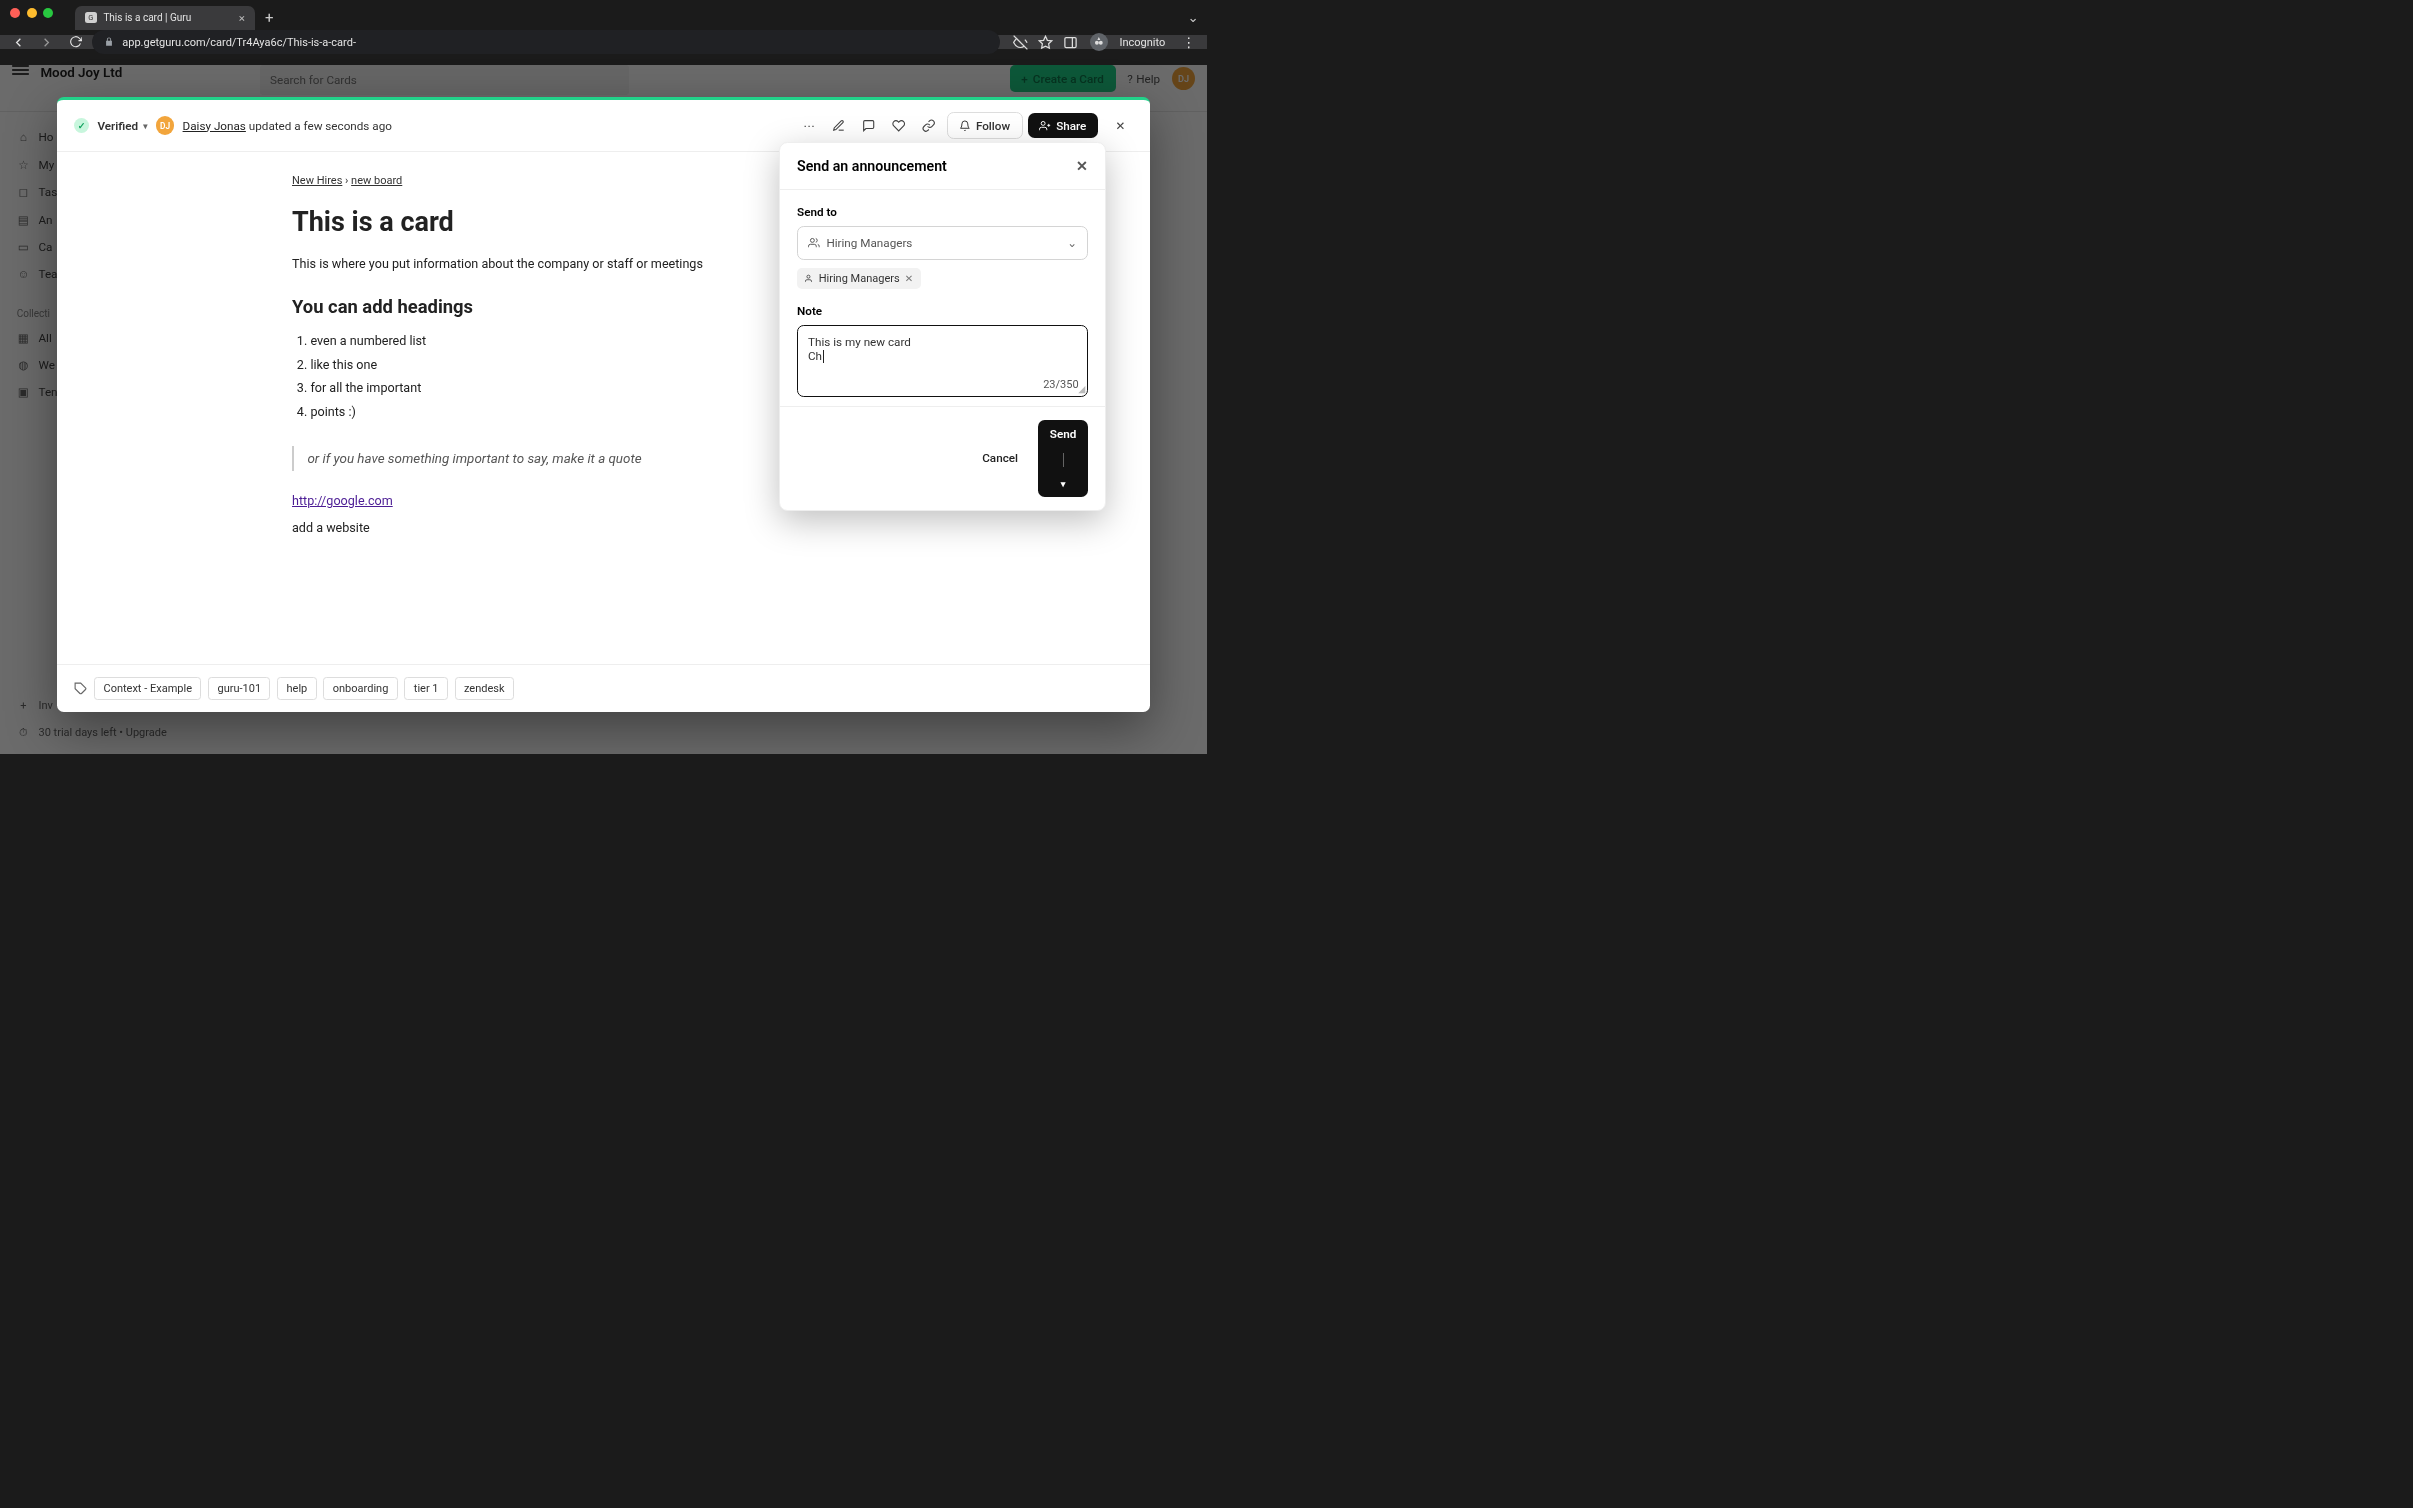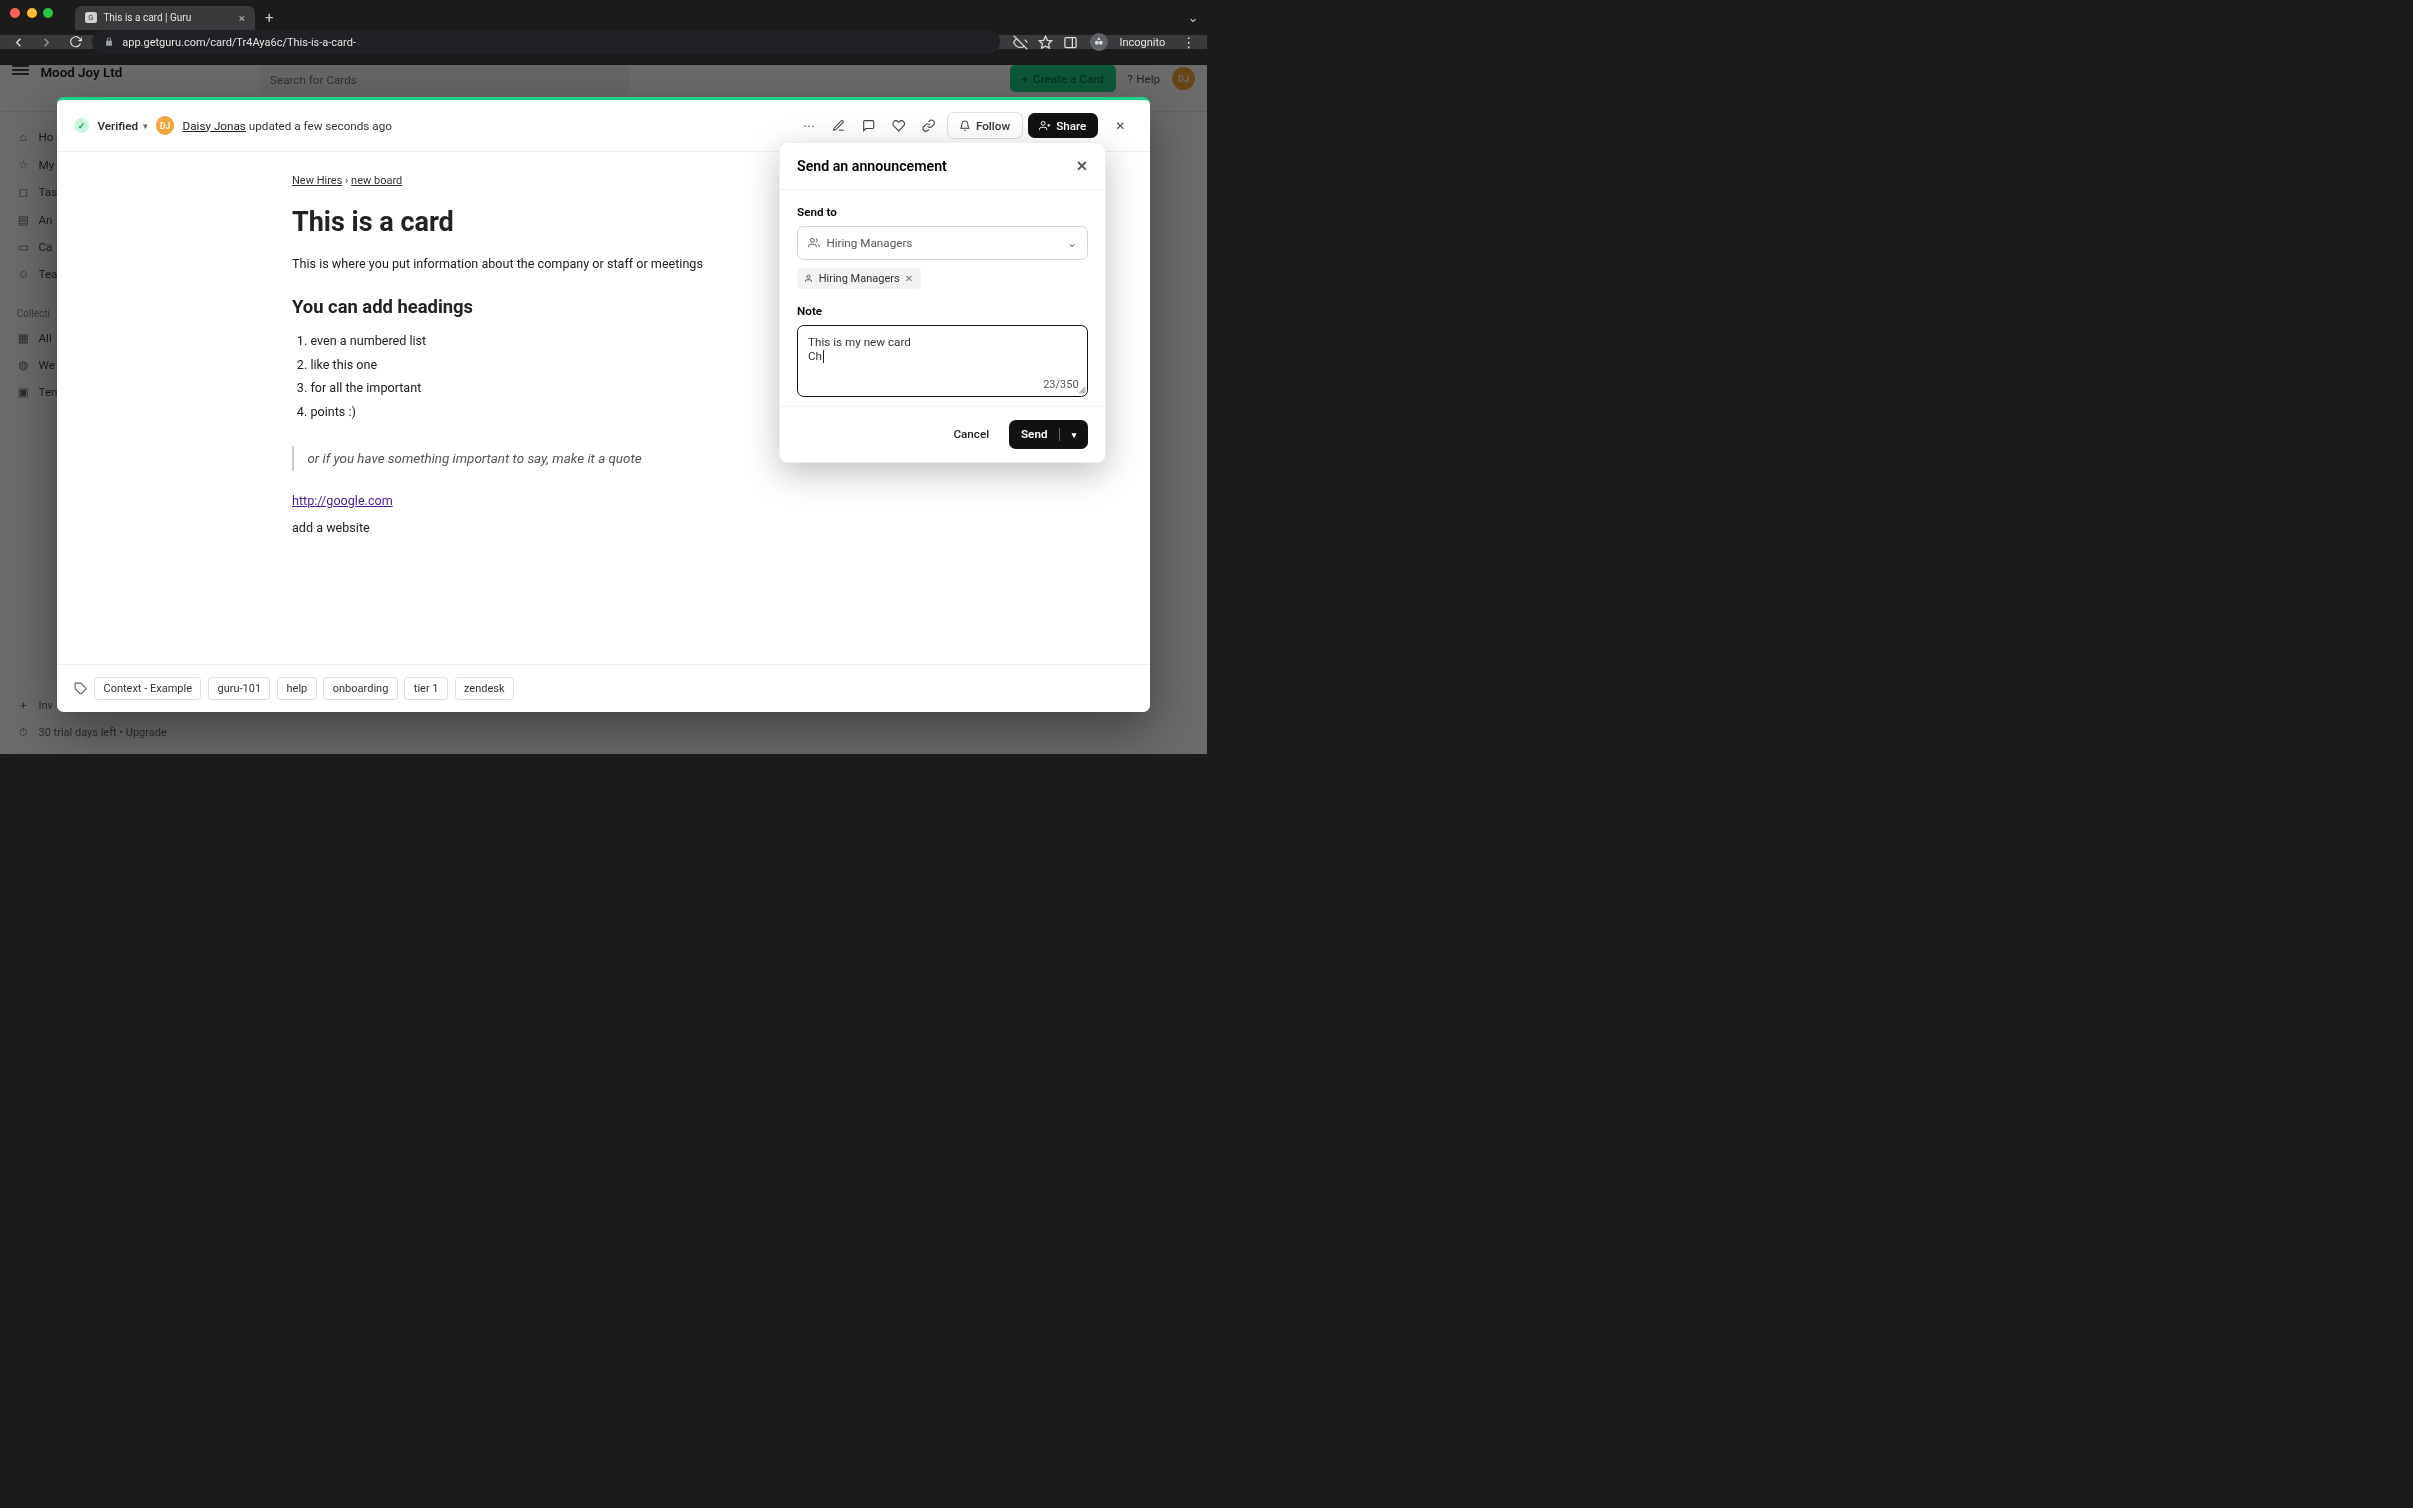--- a/index.html
+++ b/index.html
@@ -81,21 +81,21 @@
 .sel .chev { margin-left:auto; color:#666;}
 .chip-row { margin-top:8.4px; display:flex; gap:5px; flex-wrap:wrap;}
 .chip { background:#f2f2f2; border-radius:5px; padding:4.2px 7.5px; font-size:11px; color:#333; display:flex; align-items:center; gap:5px;}
 .chip .x { color:#777; font-size:10px;}
 .note-box { border:1.7px solid #111; border-radius:6.7px; padding:8.4px 10px; font-size:11.7px; color:#333; min-height:72px; margin-top:6.7px; position:relative; white-space:pre-wrap;}
 .counter { position:absolute; right:8.4px; bottom:5px; font-size:11px; color:#555;}
 .resize-ico { position:absolute; right:1.7px; bottom:1.7px; color:#bbb; font-size:9.2px;}
 .cursor-bar{ display:inline-block; width:0.8px; height:12.6px; background:#222; vertical-align:middle; margin-left:0.8px;}
 .pop-footer { border-top:0.8px solid #eee; padding:13.4px 17px; display:flex; justify-content:flex-end; align-items:center; gap:11.7px;}
 .btn-cancel { font-size:11.7px; font-weight:500; color:#222; padding:6.7px 8.4px;}
-.btn-send { background:#111; color:#fff; border-radius:6.7px; padding:7.5px 11.7px; display:flex; align-items:center; gap:11.7px; font-size:11.7px; font-weight:600;}
+.btn-send { background:#111; color:#fff; border-radius:6.7px; padding:7.5px 11.7px; display:flex; align-items:center; gap:11.7px; font-size:11.7px; font-weight:600;flex-direction:column;}
 .btn-send .div { width:0.8px; height:13.4px; background:rgba(255,255,255,.35);}
 .btn-send .chev { font-size:9.2px;}
 
 svg{display:block;}
 </style>
 </head>
 <body>
 
 <div class="window-controls">
   <div class="wc-dot" style="background:#ff5f57"></div>

